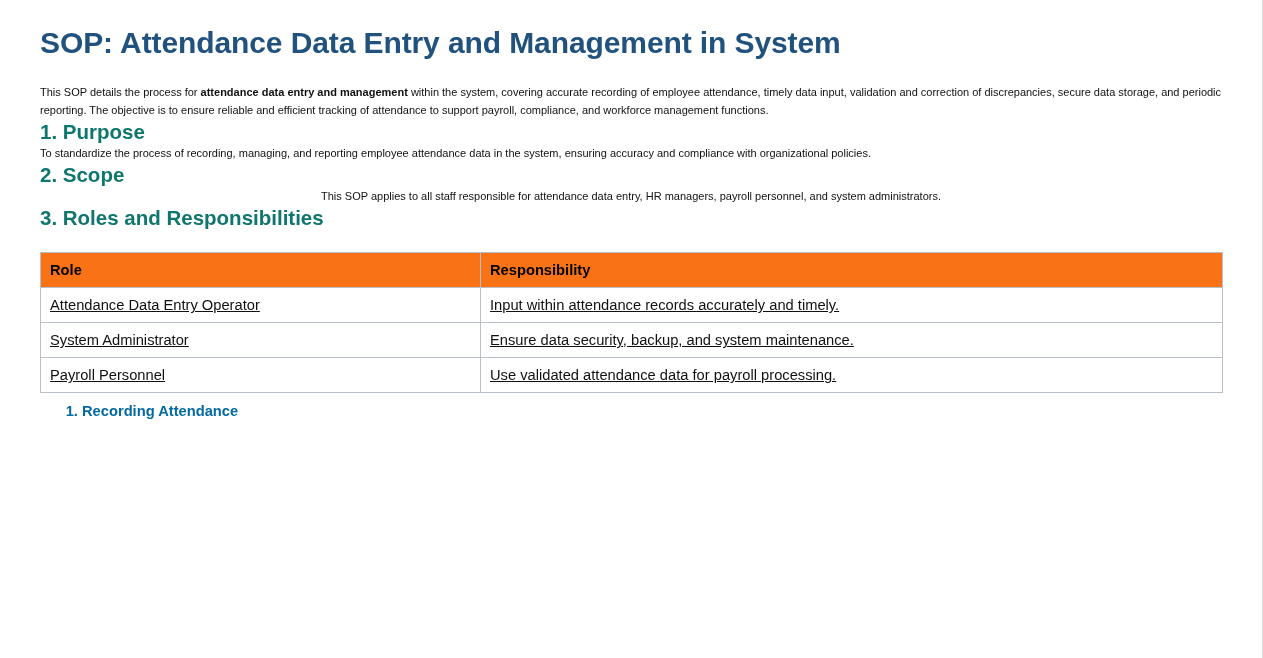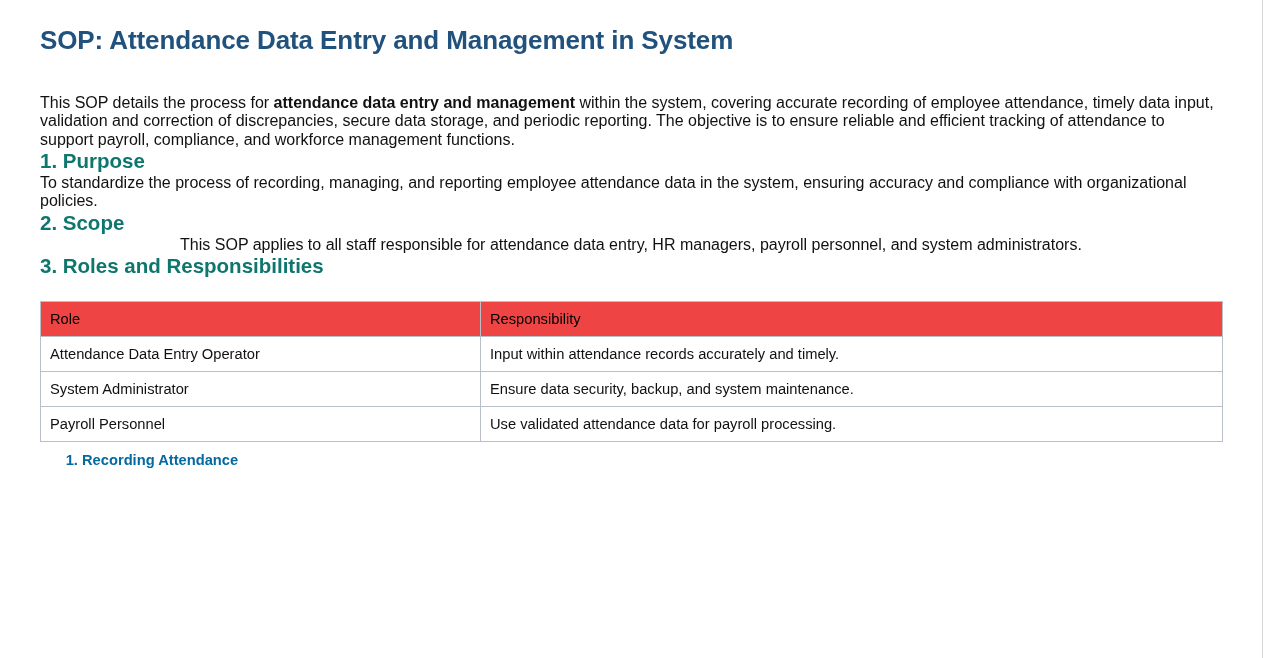--- a/index.html
+++ b/index.html
@@ -17,29 +17,29 @@
   }
   .page {
     position: relative;
     width: 1263px;
     height: 658px;
     box-sizing: border-box;
     padding: 26px 41px 0 40px;
     overflow: hidden;
   }
   .doc-title {
-    font-size: 26px;
+    font-size: 30px;
     font-weight: bold;
     color: #21527d;
     letter-spacing: -0.1px;
-    margin: 0 0 38px 0;
+    margin: 0 0 22px 0;
     line-height: 1.15;
   }
   p.body-text {
-    font-size: 16px;
+    font-size: 11px;
     line-height: 18.5px;
     margin: 0;
     color: #111111;
     max-width: 1185px;
   }
   p.body-text b {
     font-weight: bold;
   }
   h2.section {
     font-size: 20.5px;
@@ -66,27 +66,28 @@
   table.roles th, table.roles td {
     border: 1px solid #b9bfc9;
     text-align: left;
     font-size: 14.7px;
     line-height: 18px;
     padding: 8px 10px 8px 9px;
     height: 18px;
     vertical-align: middle;
   }
   table.roles th {
-    background: #ef4444;
-    font-weight: normal;
+    background: #f97316;
+    font-weight: bold;
     color: #000000;
   }
   table.roles td {
     background: #ffffff;
     color: #111111;
+    text-decoration: underline;
   }
   ol.procedure {
     margin: 9px 0 0 0;
     padding-left: 42px;
     font-size: 14.7px;
     line-height: 19px;
   }
   ol.procedure > li {
     font-weight: bold;
     color: #0369a1;

